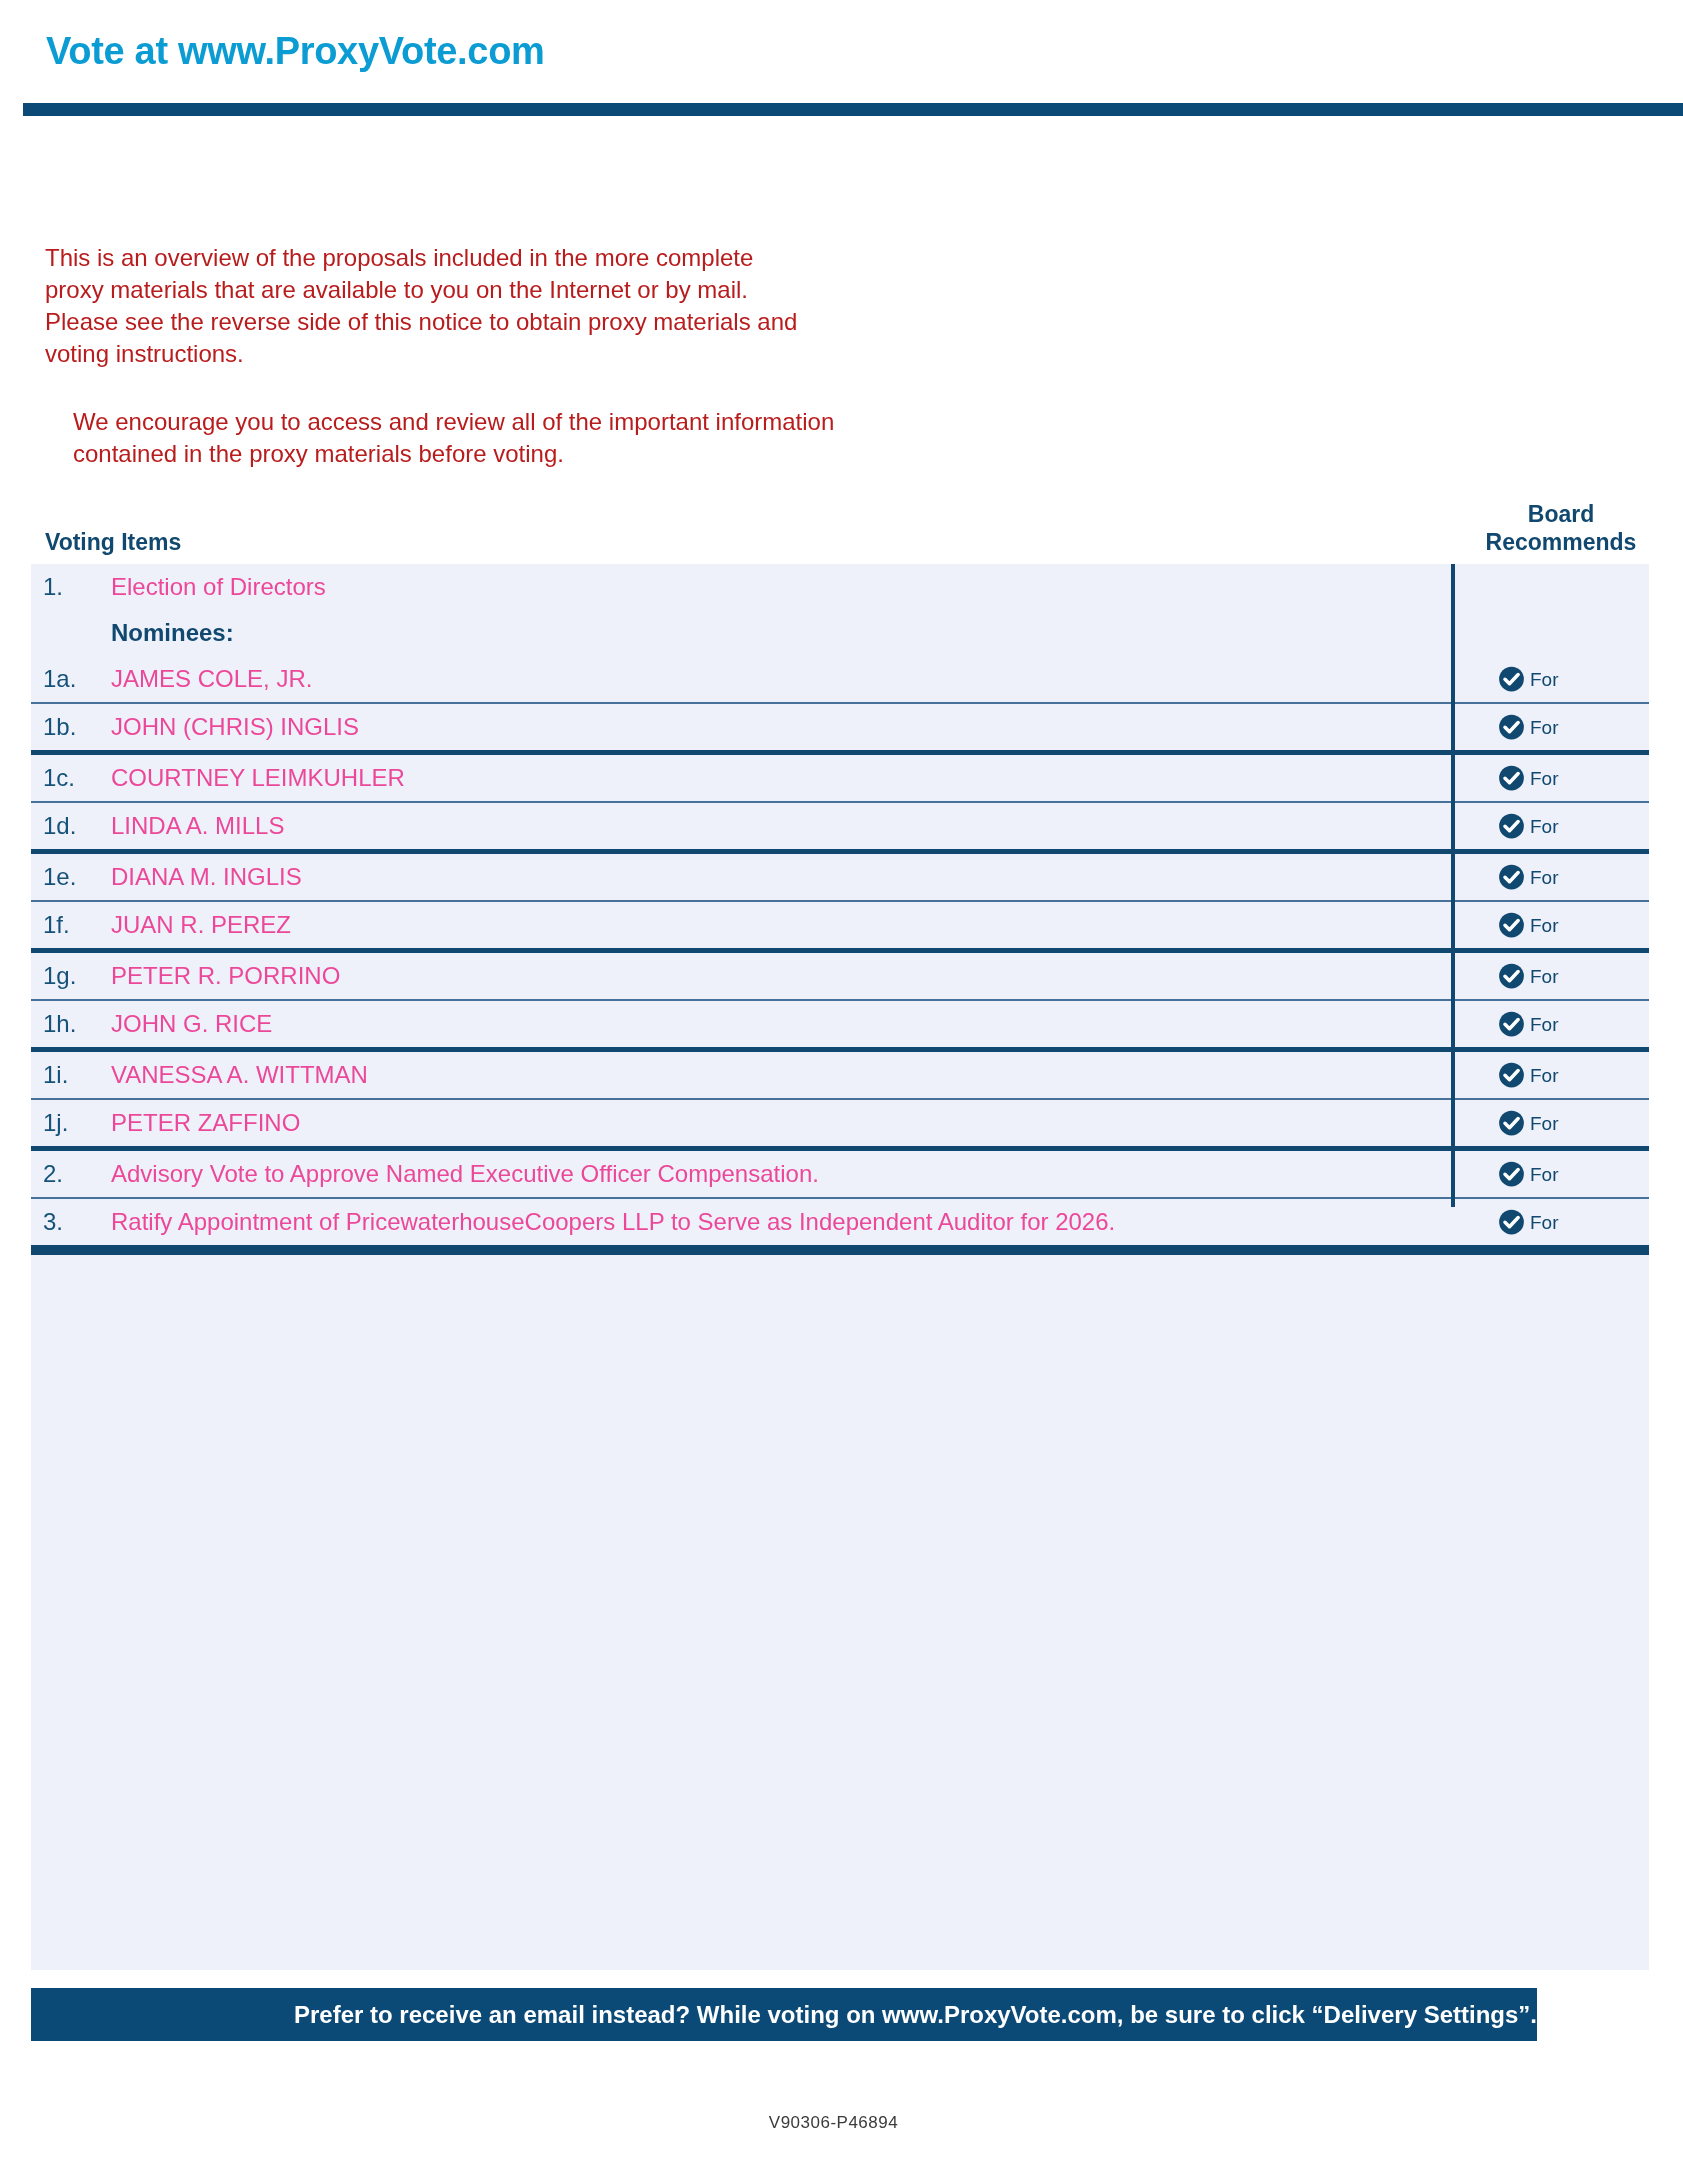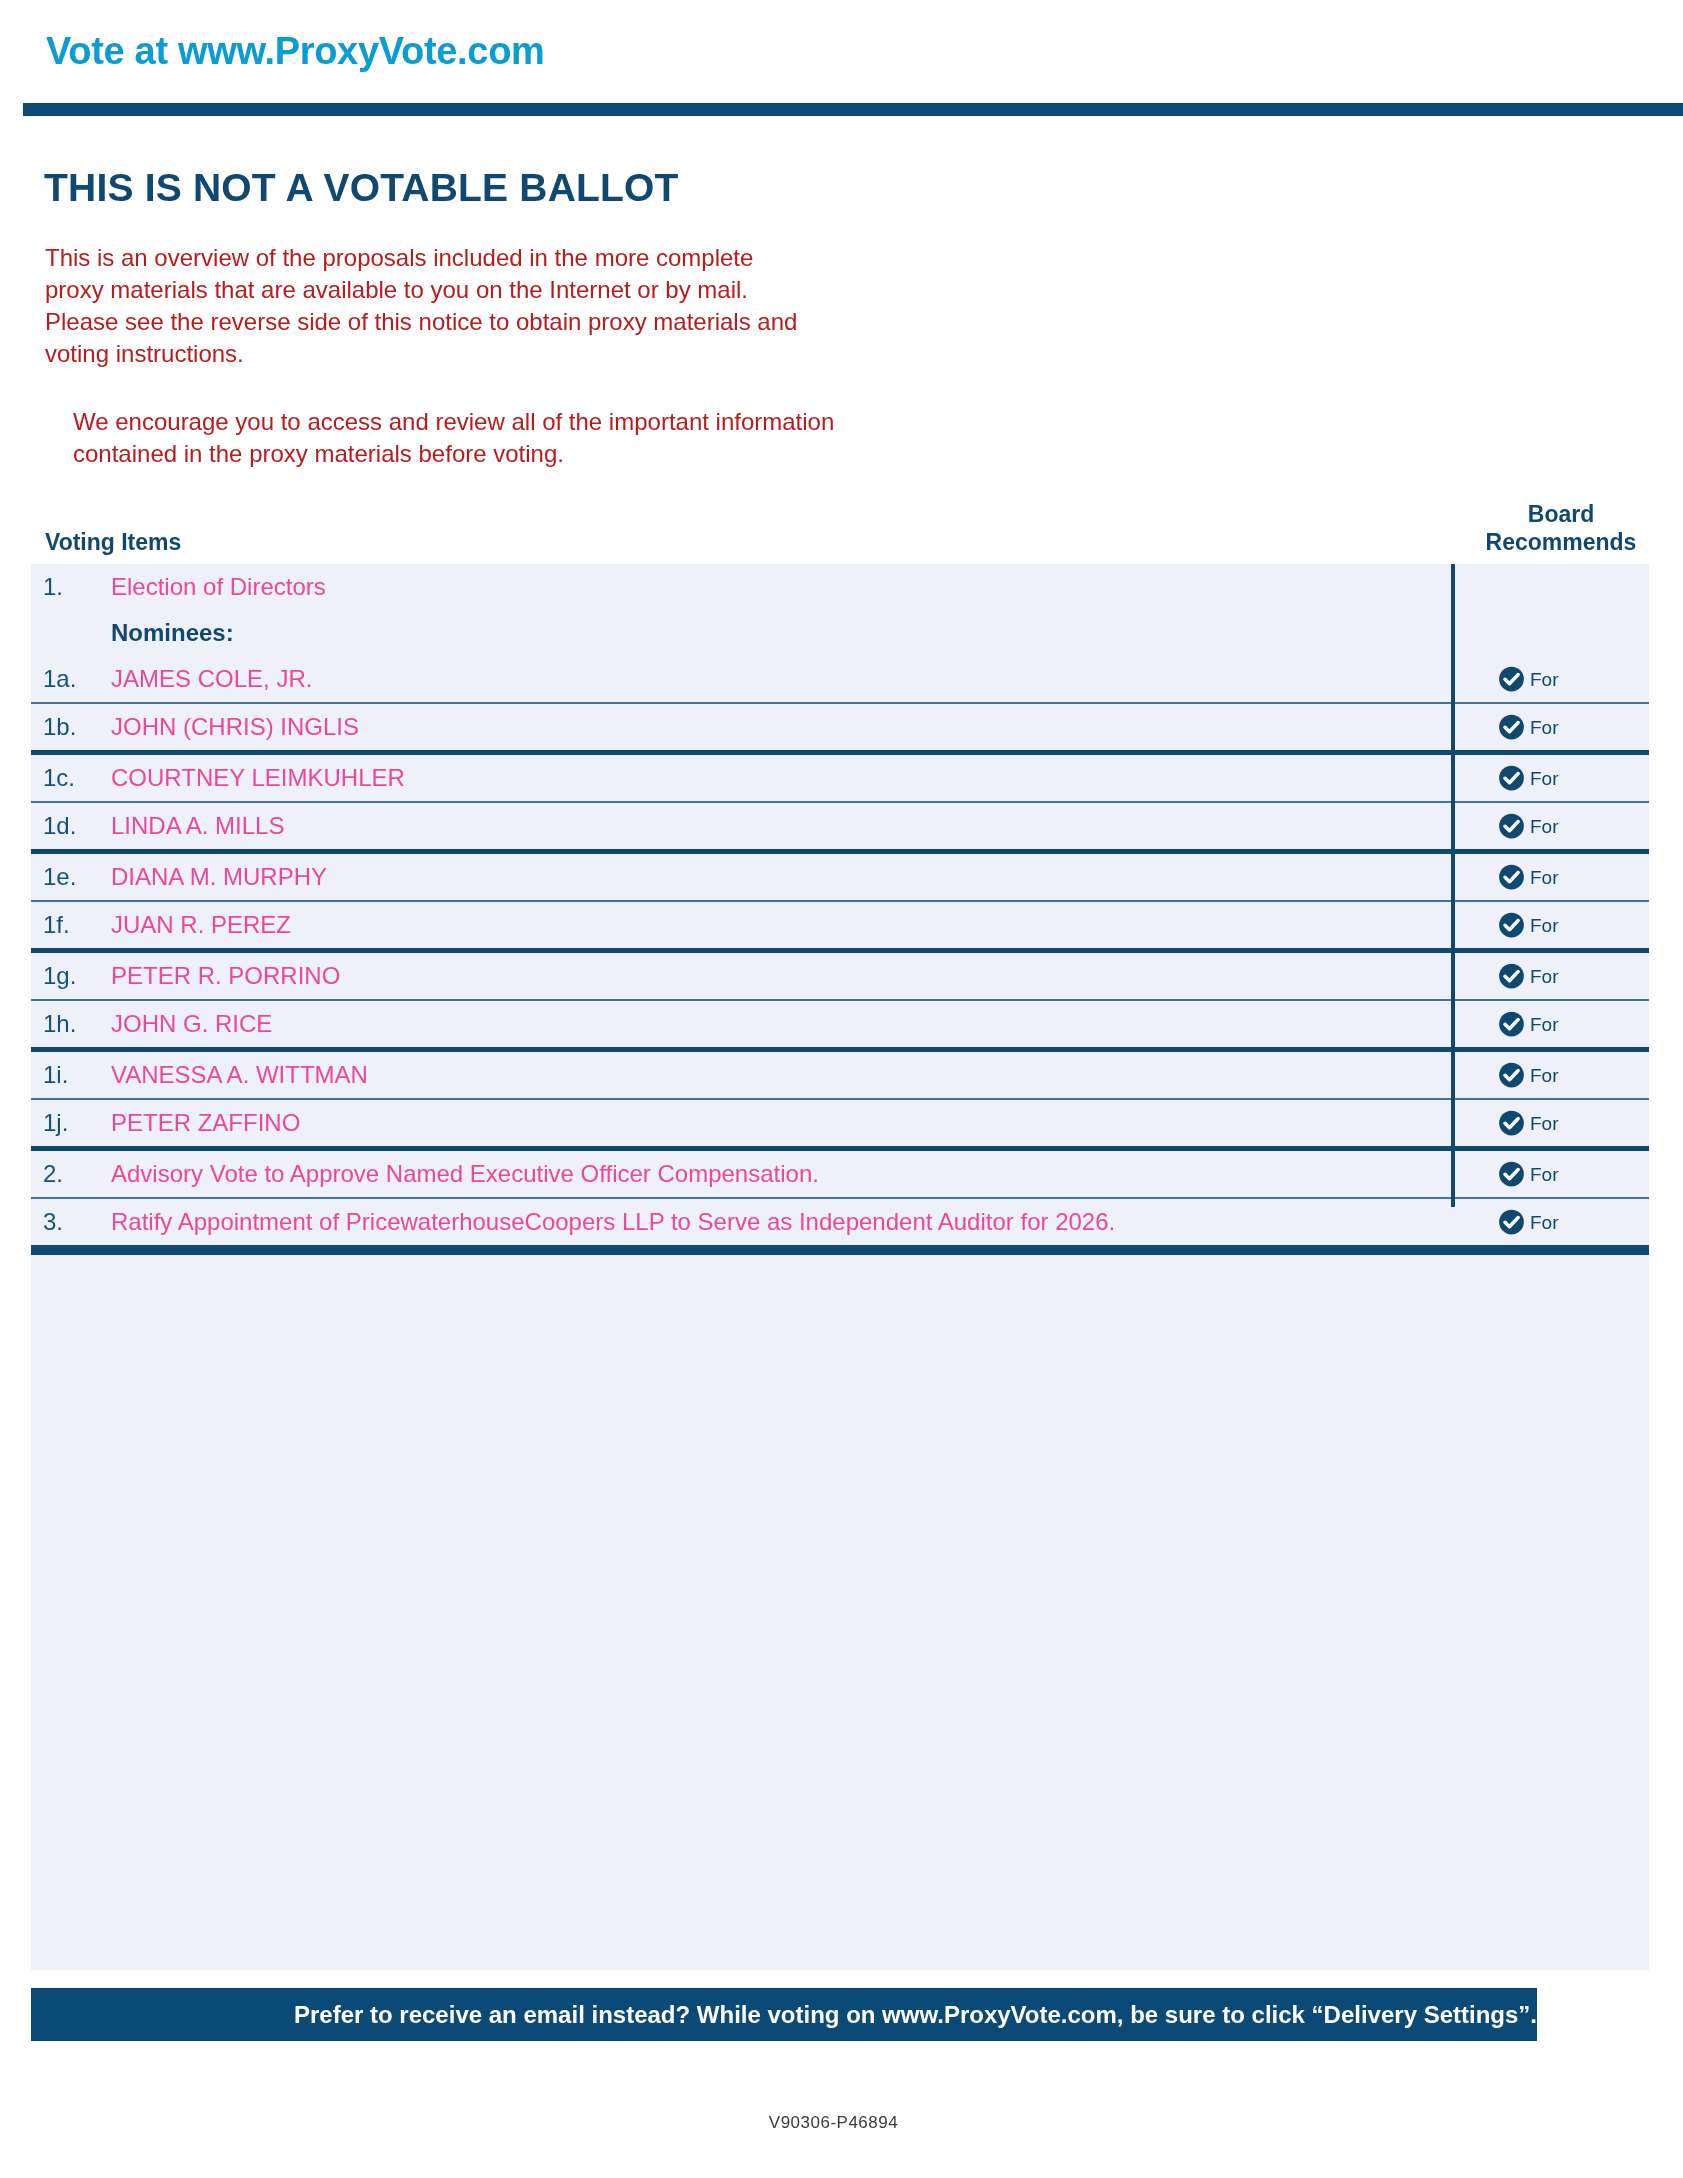--- a/index.html
+++ b/index.html
@@ -210,21 +210,20 @@
 </style>
 </head>
 <body>
 
 <div class="page">
 
   <div class="masthead">Vote at www.ProxyVote.com</div>
 
   <div class="top-rule"></div>
 
-  <div class="title">THIS IS NOT A VOTABLE BALLOT</div>
 
   <div class="para para-1">This is an overview of the proposals included in the more complete proxy materials that are available to you on the Internet or by mail. Please see the reverse side of this notice to obtain proxy materials and voting instructions.</div>
 
   <div class="para para-2">We encourage you to access and review all of the important information contained in the proxy materials before voting.</div>
 
   <div class="col-head-left">Voting Items</div>
 
   <div class="col-head-right">
     <div>Board</div>
     <div>Recommends</div>
@@ -286,21 +285,21 @@
           <svg viewBox="0 0 24 24" class="check-badge">
             <circle cx="12" cy="12" r="11" fill="#10486f"></circle>
             <path d="M6.2 12.3 L10.2 16.2 L17.9 8.0" fill="none" stroke="#ffffff" stroke-width="3.1" stroke-linecap="round" stroke-linejoin="round"></path>
           </svg>
           <span class="rec-label">For</span>
         </span>
       </div>
       <div class="sep-thick"></div>
       <div class="row">
         <span class="num">1e.</span>
-        <span class="txt">DIANA M. MURPHY</span>
+        <span class="txt">DIANA M. INGLIS</span>
         <span class="rec">
           <svg viewBox="0 0 24 24" class="check-badge">
             <circle cx="12" cy="12" r="11" fill="#10486f"></circle>
             <path d="M6.2 12.3 L10.2 16.2 L17.9 8.0" fill="none" stroke="#ffffff" stroke-width="3.1" stroke-linecap="round" stroke-linejoin="round"></path>
           </svg>
           <span class="rec-label">For</span>
         </span>
       </div>
       <div class="sep-thin"></div>
       <div class="row">

